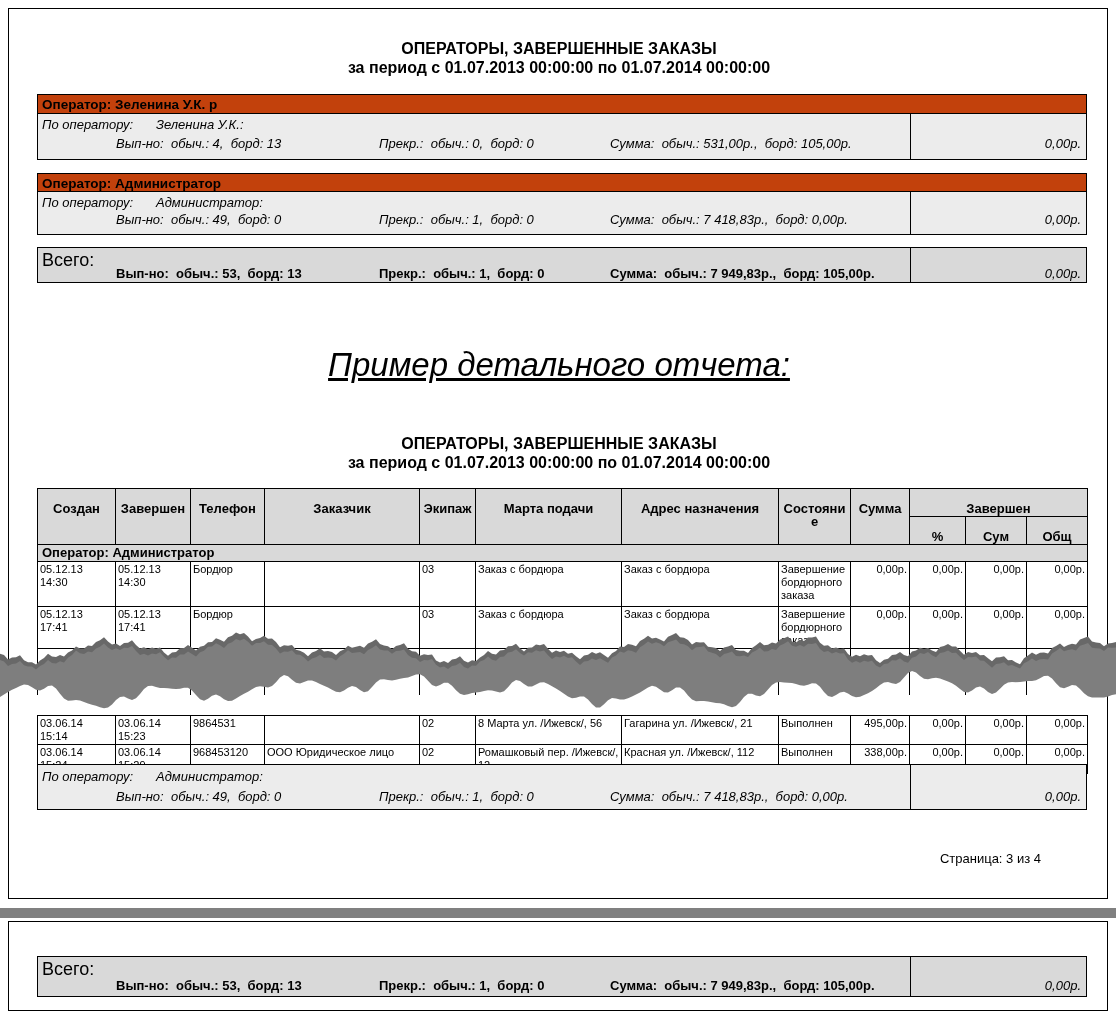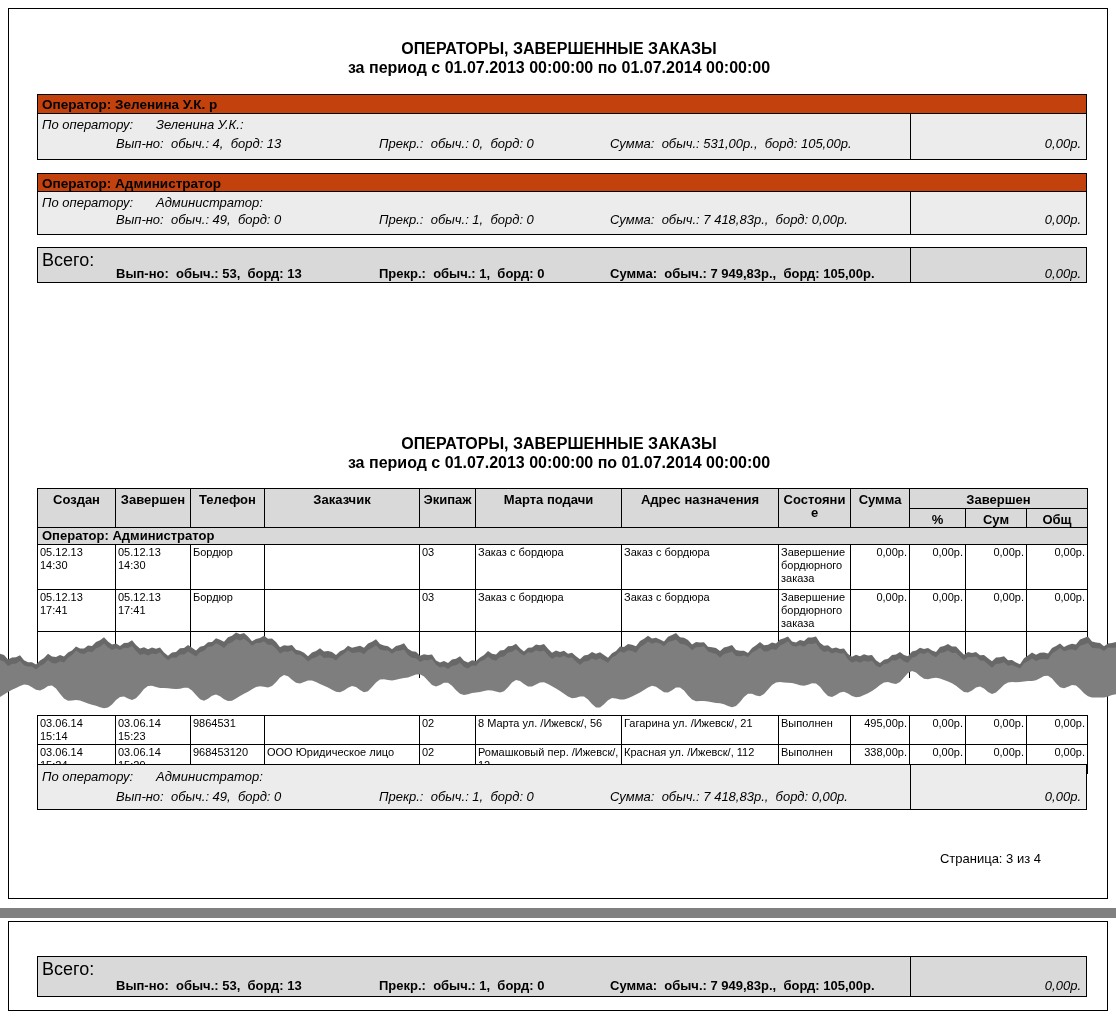--- a/index.html
+++ b/index.html
@@ -37,21 +37,21 @@
 
   .example-heading { position:absolute; left:0; width:1100px; text-align:center;
     font-size:33px; font-style:italic; text-decoration:underline; }
 
   
   table.det { border-collapse:collapse; table-layout:fixed; width:1050px;
     font-size:11px; line-height:13px; }
   table.det td, table.det th { border:1px solid #000; padding:1px 2px; vertical-align:top;
     overflow:hidden; word-wrap:break-word; }
   table.det th { background:#d9d9d9; font-size:13px; font-weight:bold;
-    text-align:center; vertical-align:top; padding-top:4px; }
+    text-align:center; vertical-align:top; padding-top:13px; }
   table.det td.money { text-align:right; }
   table.det td.grp { background:#d9d9d9; font-weight:bold; font-size:13px; padding:1px 4px; }
   table.det tr.stub td { border-bottom:none; height:46px; }
   .tpos { position:absolute; left:28px; }
 
   .det-summary { position:absolute; left:28px; width:1050px; height:46px;
     background:#ececec; border:1px solid #000; }
   .ds-line1 { top:4px; }
 
   .page-label { position:absolute; top:842px; right:66px; font-size:13px; }
@@ -100,20 +100,21 @@
 
     <div class="tblock" style="top:238px; height:36px;">
       <span class="tb-hdr">Всего:</span>
       <span class="stat b pos-done" style="top:18px;">Вып-но:  обыч.: 53,  борд: 13</span>
       <span class="stat b pos-stop" style="top:18px;">Прекр.:  обыч.: 1,  борд: 0</span>
       <span class="stat b pos-sum" style="top:18px;">Сумма:  обыч.: 7 949,83р.,  борд: 105,00р.</span>
       <div class="vdiv"></div>
       <span class="rightval" style="top:18px;">0,00р.</span>
     </div>
 
+    <div class="example-heading" style="top:337px;">Пример детального отчета:</div>
 
     <div class="titles" style="top:425px;">
       <div>ОПЕРАТОРЫ, ЗАВЕРШЕННЫЕ ЗАКАЗЫ</div>
       <div>за период с 01.07.2013 00:00:00 по 01.07.2014 00:00:00</div>
     </div>
 
     <div class="tpos" style="top:479px;">
       <table class="det">
         <colgroup>
           <col style="width:78px;">

